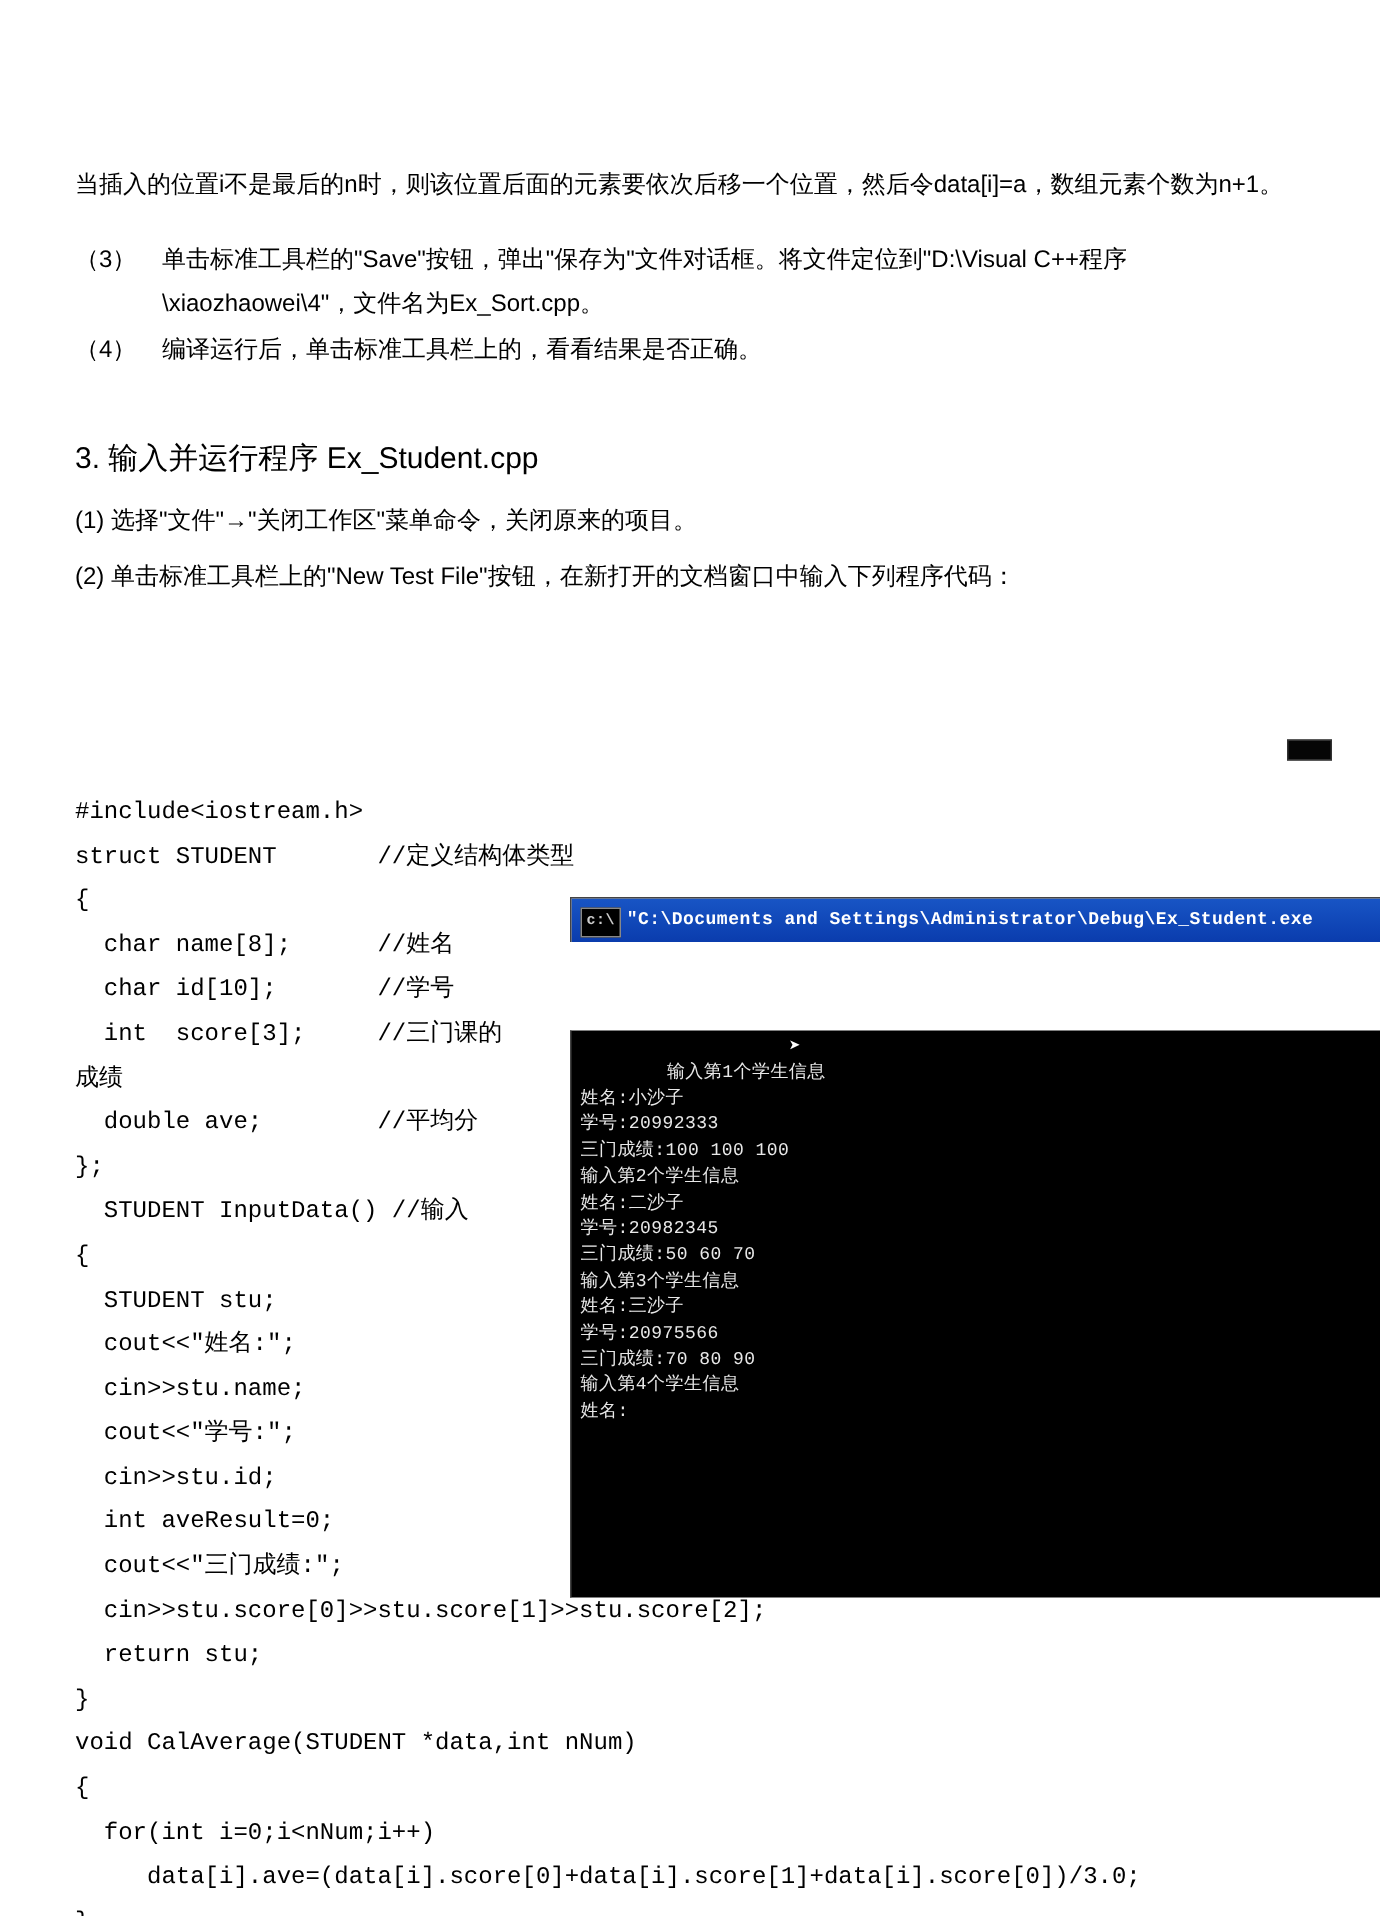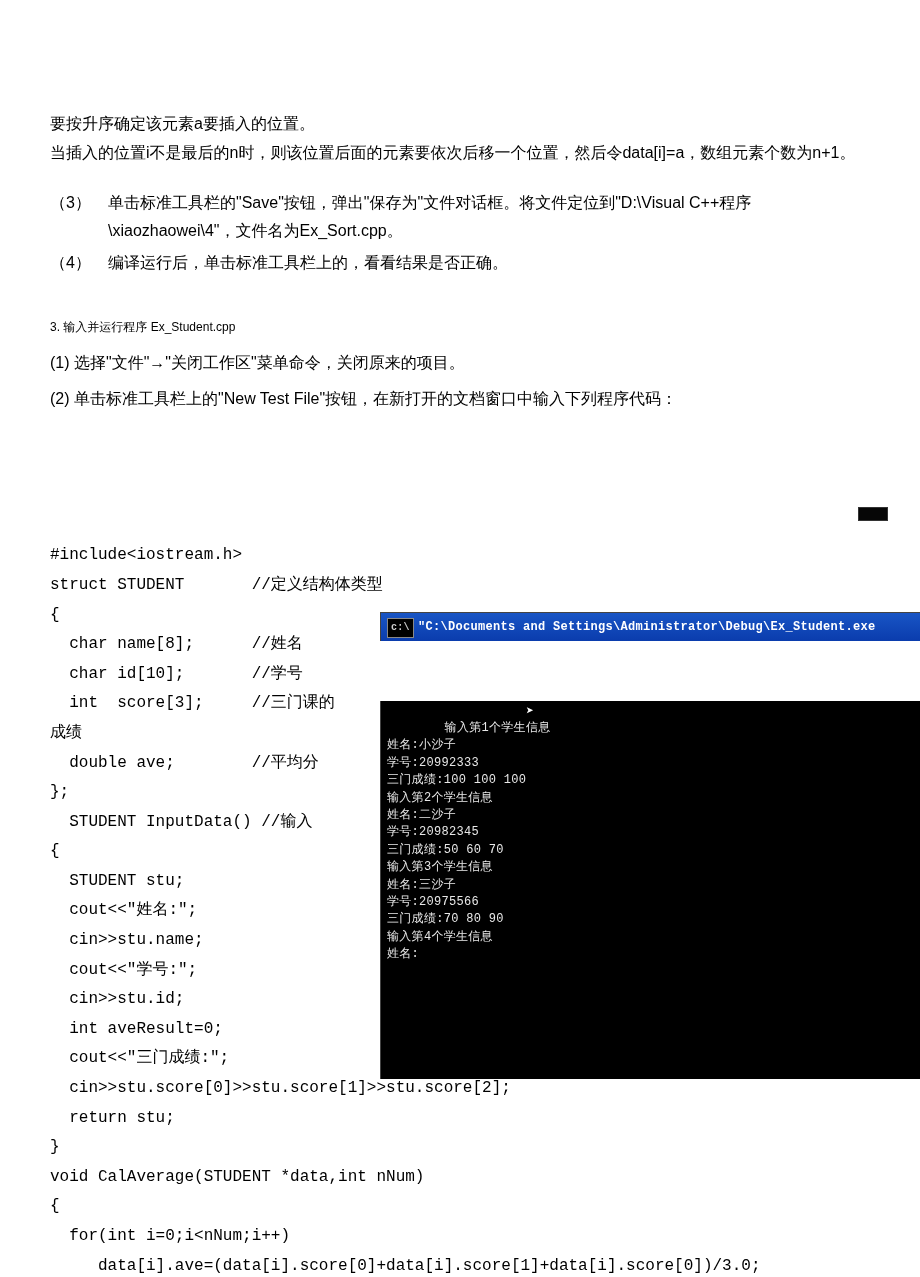--- a/index.html
+++ b/index.html
@@ -26,21 +26,21 @@
       display: flex;
       margin: 3px 0;
     }
     .numbered-item .num {
       flex: 0 0 58px;
     }
     .numbered-item .content {
       flex: 1;
     }
     .section-heading {
-      font-size: 12px;
+      font-size: 20px;
       margin: 0 0 10px;
     }
     .step {
       margin: 8px 0;
     }
     .code-wrap {
       position: relative;
       font-family: "SimSun", "Courier New", monospace;
       font-size: 16px;
       line-height: 1.85;
@@ -105,21 +105,20 @@
       height: 12px;
       background: #060606;
       border: 1px solid #333;
     }
   </style>
 </head>
 <body>
 
 <div class="page">
 
-  <p class="paragraph">要按升序确定该元素a要插入的位置。</p>
   <p class="paragraph">当插入的位置i不是最后的n时，则该位置后面的元素要依次后移一个位置，然后令data[i]=a，数组元素个数为n+1。</p>
 
   <div class="gap-small"></div>
 
   <div class="numbered-item">
     <div class="num">（3）</div>
     <div class="content">单击标准工具栏的"Save"按钮，弹出"保存为"文件对话框。将文件定位到"D:\Visual C++程序\xiaozhaowei\4"，文件名为Ex_Sort.cpp。</div>
   </div>
   <div class="numbered-item">
     <div class="num">（4）</div>

